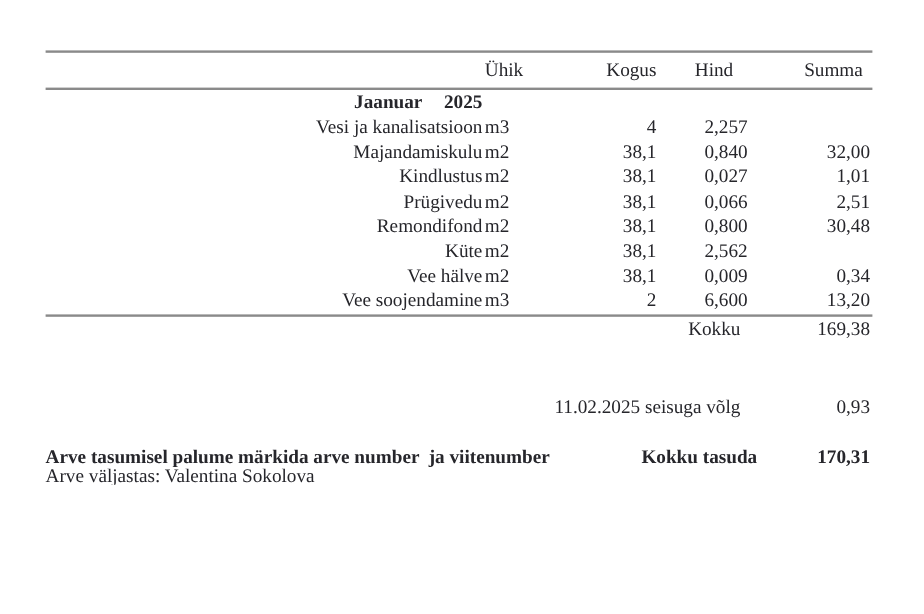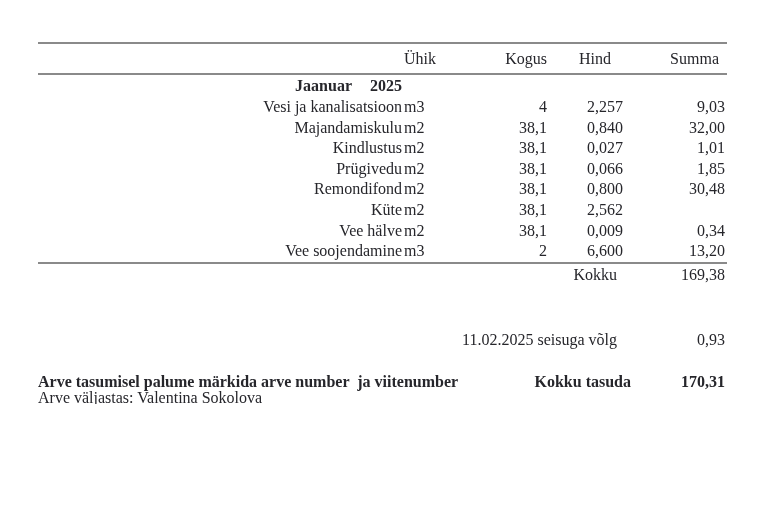--- a/index.html
+++ b/index.html
@@ -90,21 +90,20 @@
 
     <div class="grid period">
       <span class="c desc"><span>Jaanuar</span><span class="year">2025</span></span>
     </div>
 
     <div class="grid trow">
       <span class="c desc">Vesi ja kanalisatsioon</span>
       <span class="c unit">m3</span>
       <span class="c qty">4</span>
       <span class="c price">2,257</span>
-      <span class="c sum">9,03</span>
     </div>
 
     <div class="grid trow">
       <span class="c desc">Majandamiskulu</span>
       <span class="c unit">m2</span>
       <span class="c qty">38,1</span>
       <span class="c price">0,840</span>
       <span class="c sum">32,00</span>
     </div>
 
@@ -114,21 +113,21 @@
       <span class="c qty">38,1</span>
       <span class="c price">0,027</span>
       <span class="c sum">1,01</span>
     </div>
 
     <div class="grid trow">
       <span class="c desc">Prügivedu</span>
       <span class="c unit">m2</span>
       <span class="c qty">38,1</span>
       <span class="c price">0,066</span>
-      <span class="c sum">1,85</span>
+      <span class="c sum">2,51</span>
     </div>
 
     <div class="grid trow">
       <span class="c desc">Remondifond</span>
       <span class="c unit">m2</span>
       <span class="c qty">38,1</span>
       <span class="c price">0,800</span>
       <span class="c sum">30,48</span>
     </div>
 

